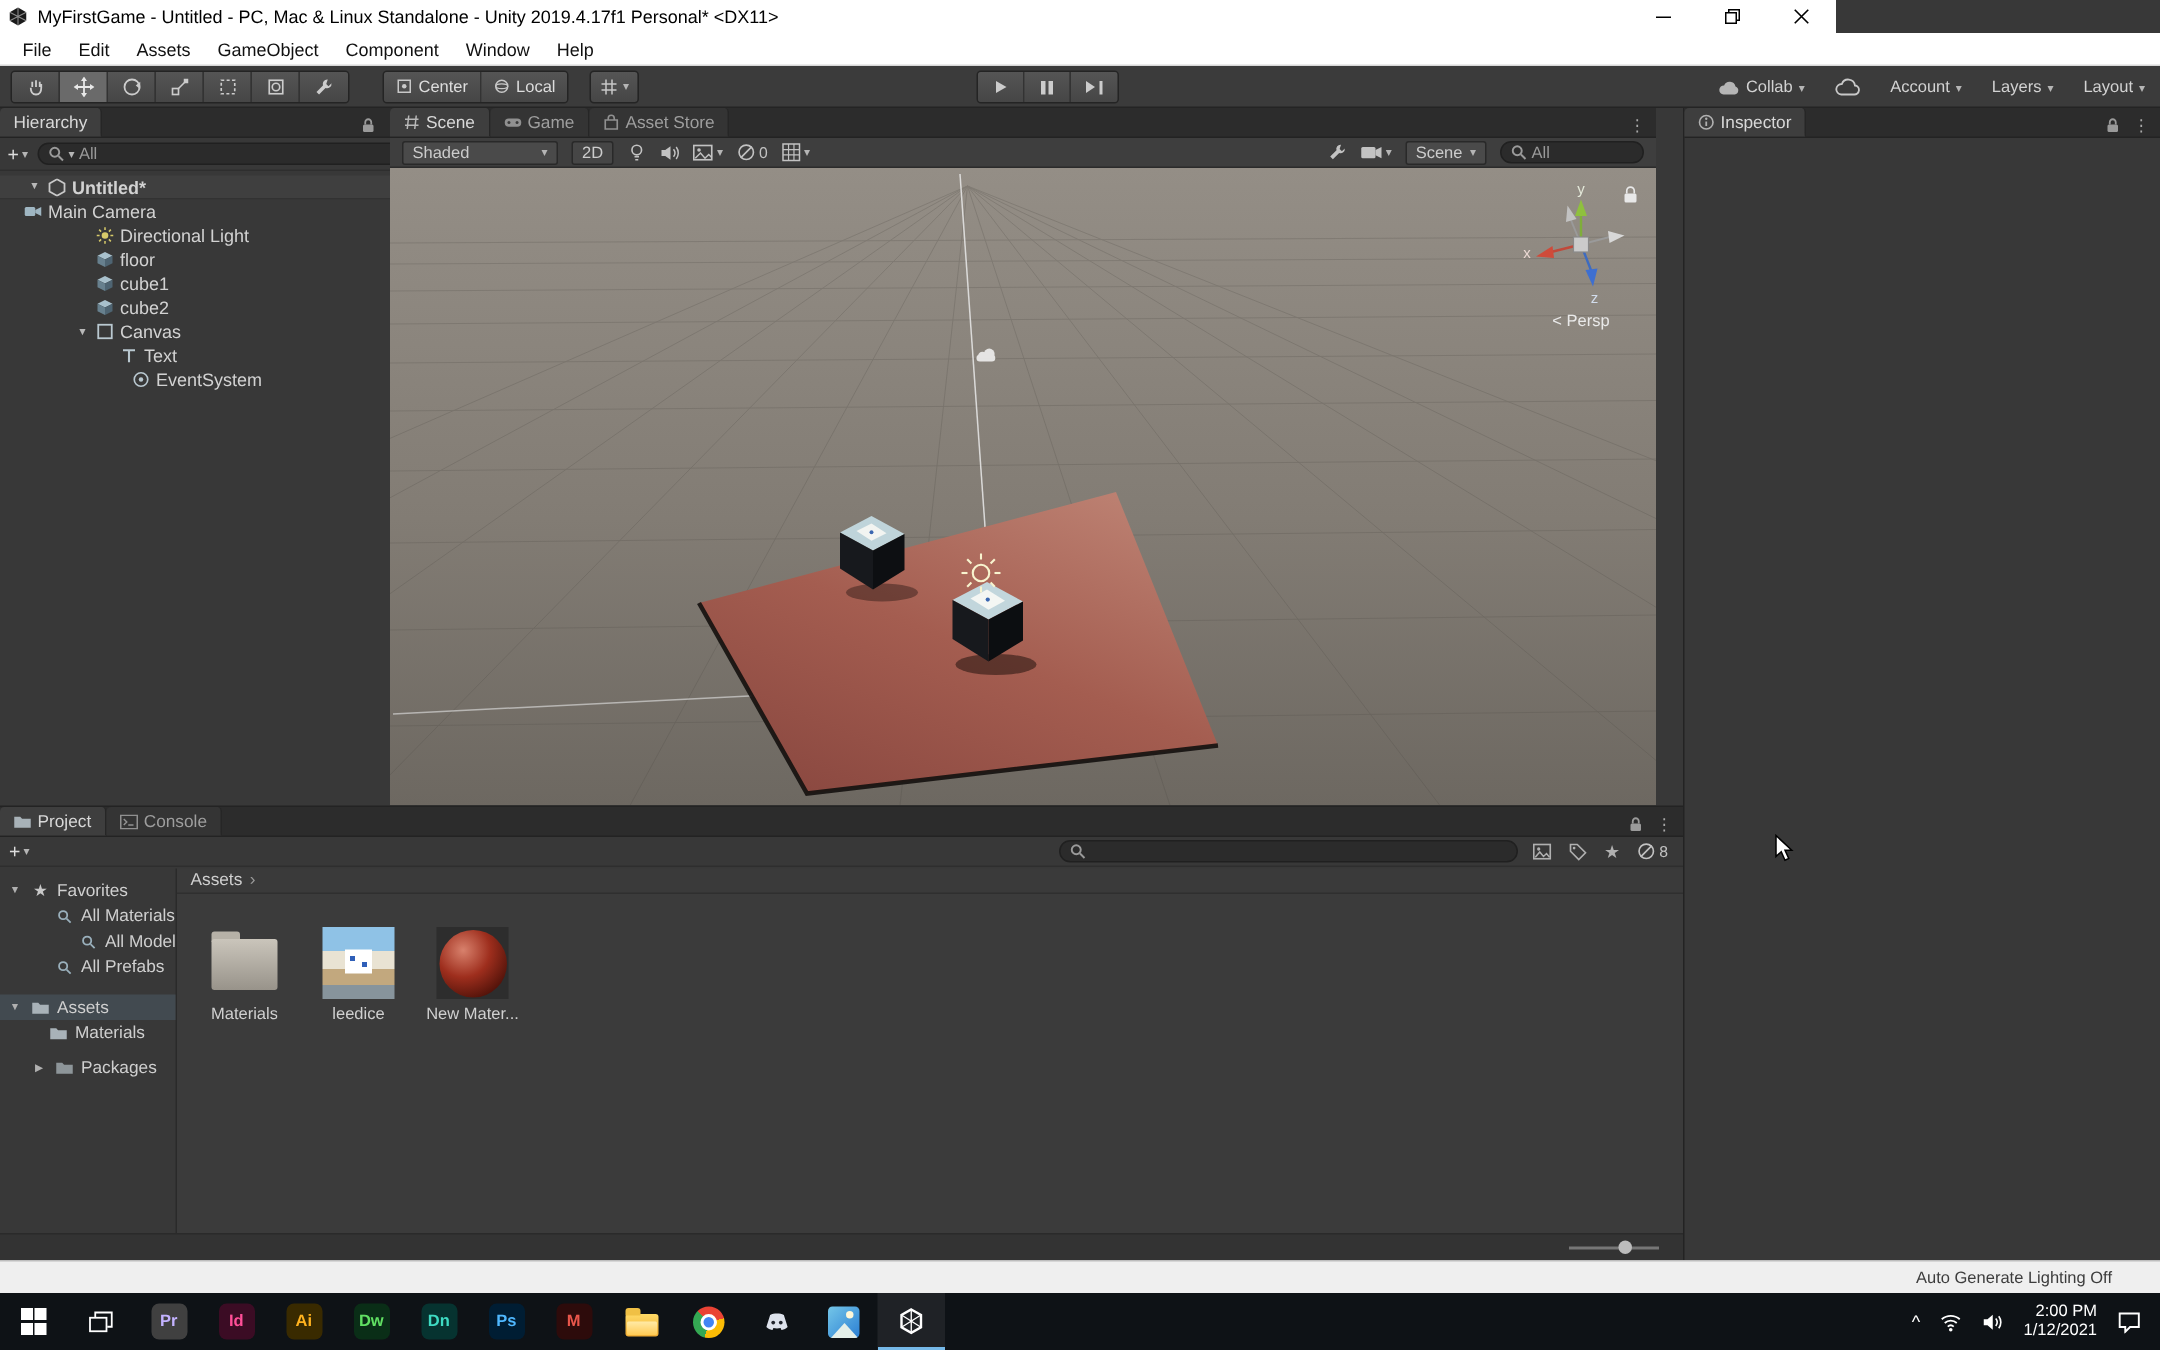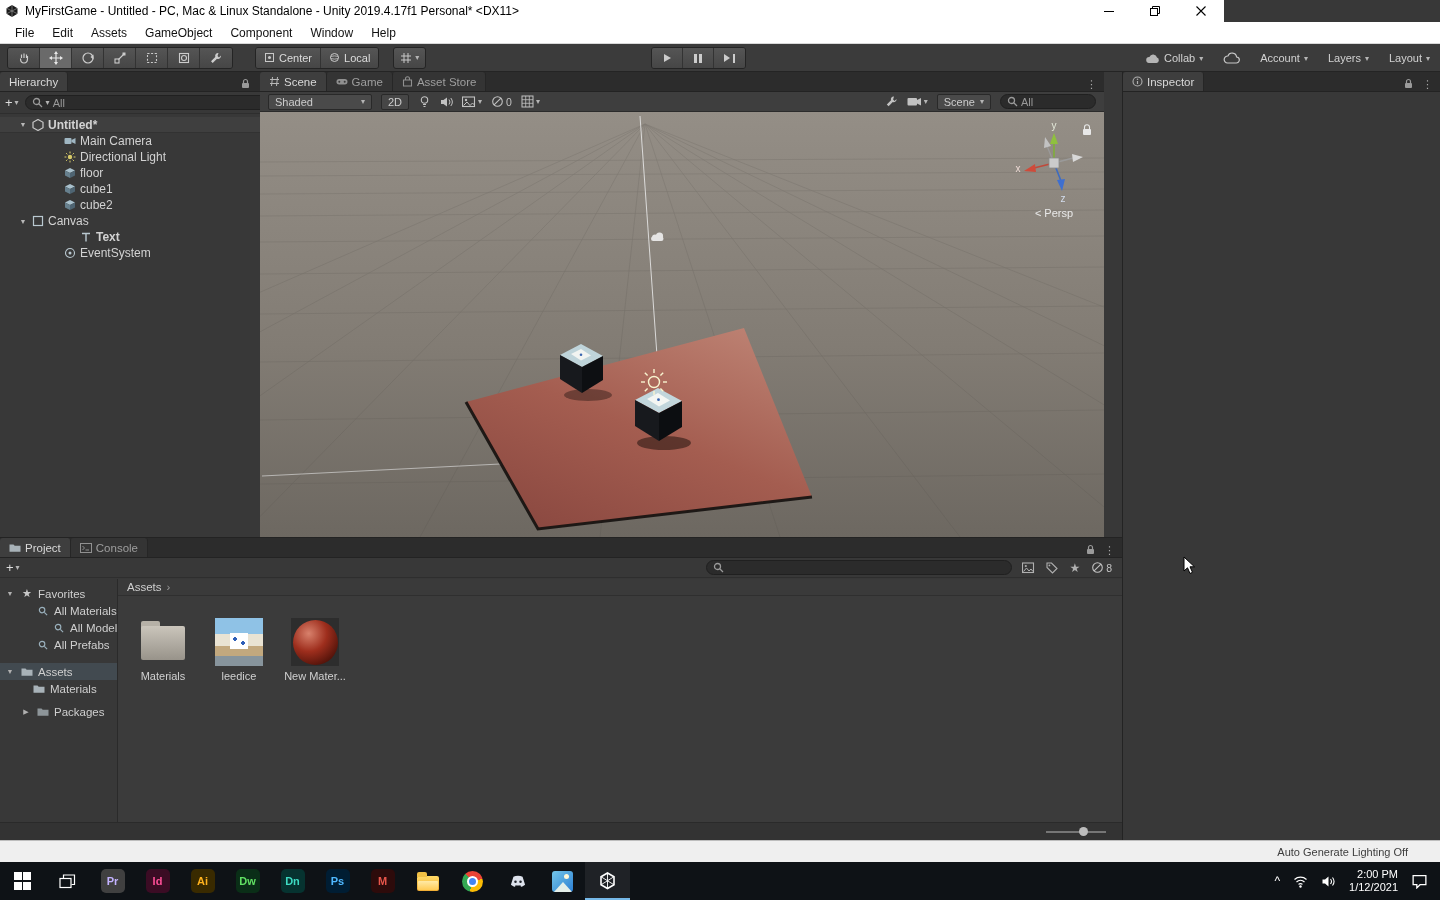--- a/index.html
+++ b/index.html
@@ -316,21 +316,21 @@
       <div class="h-row scene-row" style="padding-left:16px;">
         <span class="caret-slot">▼</span>
         <span class="h-icon">
             <svg width="12" height="12" viewBox="0 0 12 12">
               <polygon points="6,0.5 11,3.3 11,8.7 6,11.5 1,8.7 1,3.3" fill="none" stroke="#c8c8c8" stroke-width="1.2"></polygon>
             </svg>
           </span>
         <span class="h-label">Untitled*</span>
         <span class="kebab row-kebab">⋮</span>
       </div>
-      <div class="h-row" style="padding-left:48px;">
+      <div class="h-row" style="">
         <span class="caret-slot"></span>
         <span class="h-icon">
             <svg width="12" height="12" viewBox="0 0 12 12">
               <rect x="0.5" y="3" width="7" height="6" rx="1" fill="#9fb6c2"></rect>
               <polygon points="7.5,5 11.5,3 11.5,9 7.5,7" fill="#9fb6c2"></polygon>
             </svg>
           </span>
         <span class="h-label">Main Camera</span>
       </div>
       <div class="h-row" style="padding-left:48px;">
@@ -378,39 +378,39 @@
         <span class="caret-slot"></span>
         <span class="h-icon">
             <svg width="12" height="12" viewBox="0 0 12 12">
               <polygon points="6,1 11,3.5 6,6 1,3.5" fill="#a8c0cc"></polygon>
               <polygon points="1,3.5 6,6 6,11 1,8.5" fill="#67808e"></polygon>
               <polygon points="11,3.5 6,6 6,11 11,8.5" fill="#4e6472"></polygon>
             </svg>
           </span>
         <span class="h-label">cube2</span>
       </div>
-      <div class="h-row" style="padding-left:16px;">
+      <div class="h-row" style="padding-left:48px;">
         <span class="caret-slot">▼</span>
         <span class="h-icon">
             <svg width="12" height="12" viewBox="0 0 12 12">
               <rect x="1.5" y="1.5" width="9" height="9" fill="none" stroke="#b9c8d0" stroke-width="1.2"></rect>
             </svg>
           </span>
         <span class="h-label">Canvas</span>
       </div>
-      <div class="h-row" style="padding-left:64px;font-weight:bold;">
+      <div class="h-row" style="padding-left:64px;">
         <span class="caret-slot"></span>
         <span class="h-icon">
             <svg width="12" height="12" viewBox="0 0 12 12">
               <path d="M2 2.5h8M6 2.5v8" stroke="#b9c8d0" stroke-width="1.4"></path>
             </svg>
           </span>
         <span class="h-label">Text</span>
       </div>
-      <div class="h-row" style="padding-left:48px;">
+      <div class="h-row" style="padding-left:72px;">
         <span class="caret-slot"></span>
         <span class="h-icon">
             <svg width="12" height="12" viewBox="0 0 12 12">
               <circle cx="6" cy="6" r="4.5" fill="none" stroke="#b9c8d0" stroke-width="1.1"></circle>
               <circle cx="6" cy="6" r="1.5" fill="#b9c8d0"></circle>
             </svg>
           </span>
         <span class="h-label">EventSystem</span>
       </div>
     </div>

